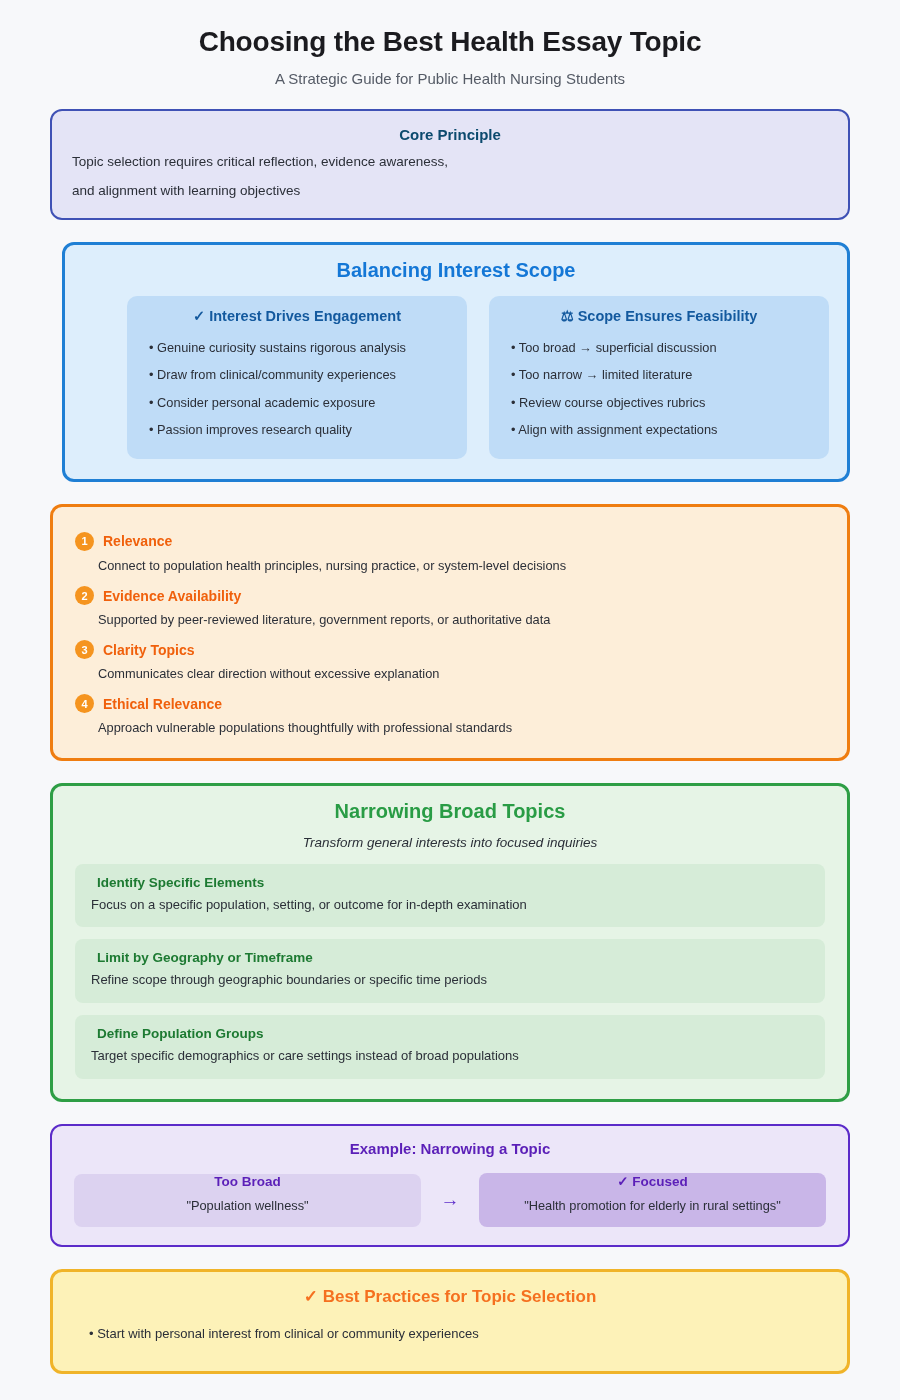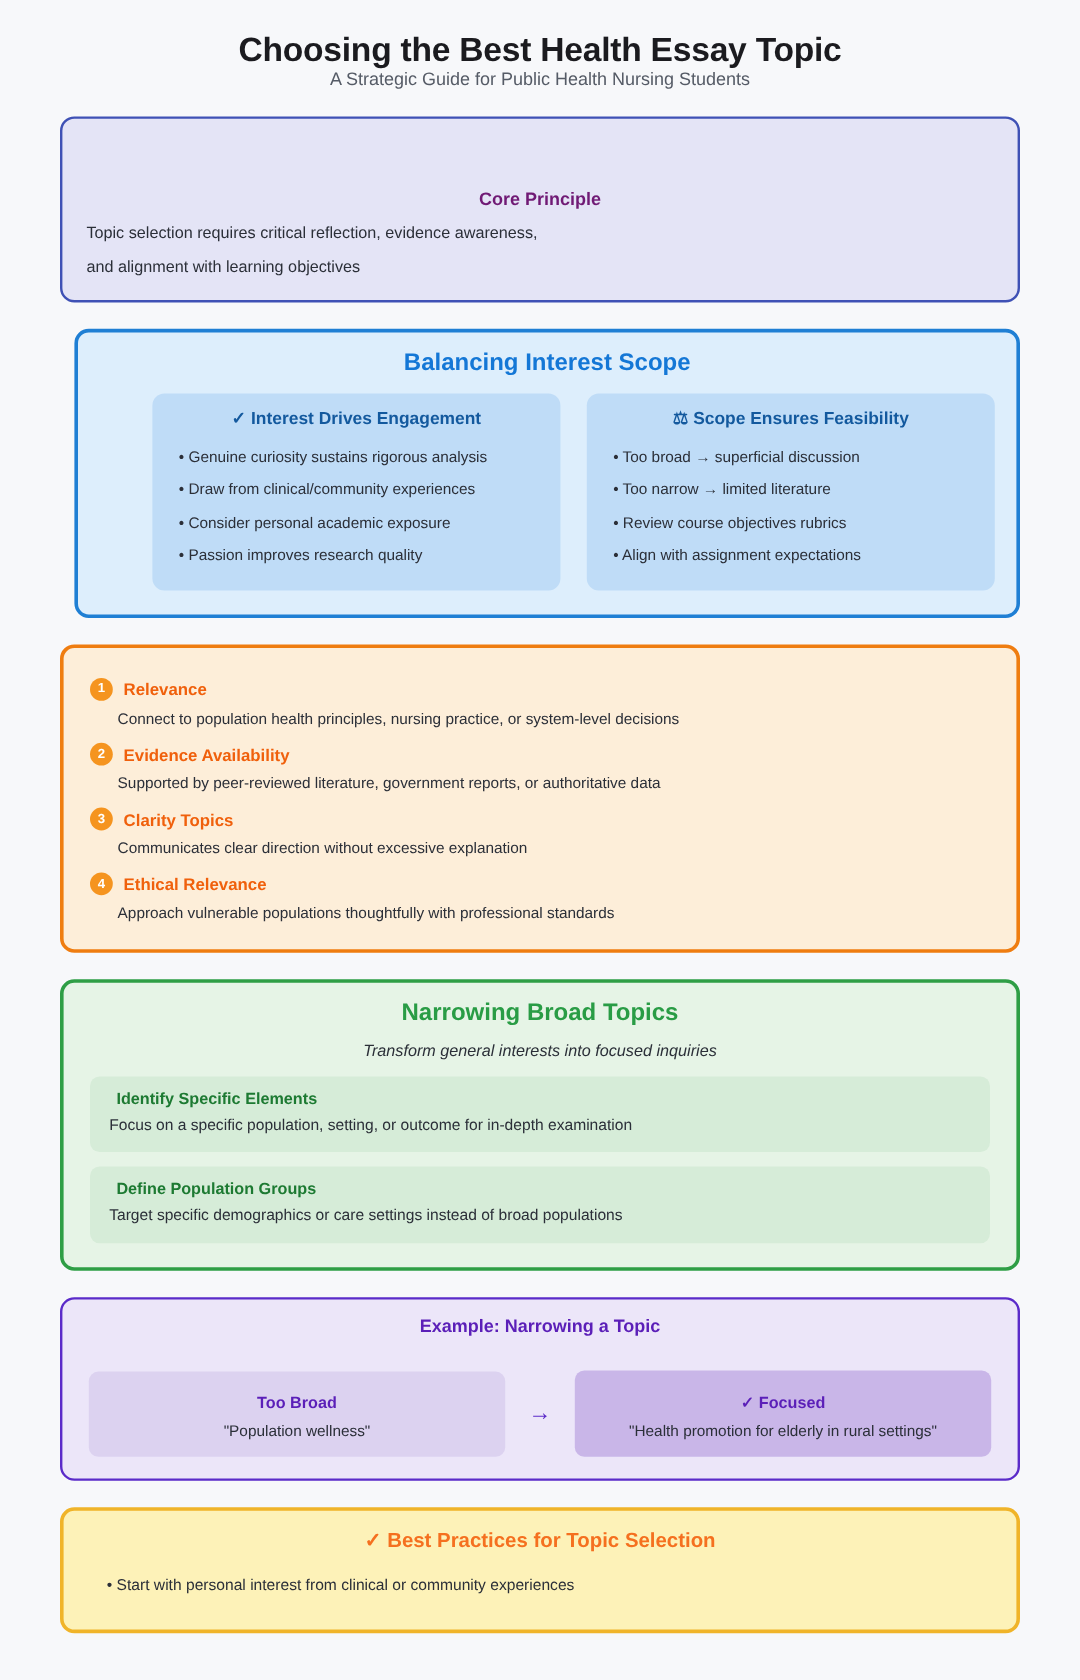--- a/index.html
+++ b/index.html
@@ -17,42 +17,42 @@
     font-weight: bold;
     color: #1b1b1f;
     text-align: center;
     letter-spacing: -0.2px;
     margin-top: 8px;
   }
   .subtitle {
     font-size: 15px;
     color: #555b66;
     text-align: center;
-    margin-top: 0;
+    margin-top: 12px;
   }
 
   
   .card {
     border-radius: 12px;
     border-style: solid;
     margin-top: 22px;
   }
   .card-title {
     text-align: center;
     font-weight: bold;
   }
 
   
   .core {
     border-width: 2px;
     border-color: #3f51b5;
     background: #e4e4f6;
     padding: 15px 20px 18px 20px;
   }
-  .core .card-title { font-size: 15px; color: #701a75; margin-top: 44px; }
+  .core .card-title { font-size: 15px; color: #0c4a6e; }
   .core-line {
     text-align: left;
     font-size: 13.5px;
     color: #2b2f38;
     margin-top: 9px;
     line-height: 1.45;
   }
 
   
   .balance {
@@ -144,23 +144,23 @@
   }
   .narrow-card-desc { font-size: 13px; color: #2b2f38; line-height: 1.45; }
 
   
   .example {
     border-width: 2px;
     border-color: #5b2bc9;
     background: #ece6f9;
     padding: 14px 22px 18px 22px;
   }
-  .example .card-title { font-size: 15px; color: #5b1fb8; margin-bottom: 28px; }
+  .example .card-title { font-size: 15px; color: #5b1fb8; margin-bottom: 16px; }
   .ex-row { display: flex; align-items: center; gap: 12px; }
-  .ex-box { flex: 1; border-radius: 8px; padding: 18px 12px 14px 12px; text-align: center; }
+  .ex-box { flex: 1; border-radius: 8px; padding: 0 12px 14px 12px; text-align: center; }
   .ex-broad { background: #dcd2f0; }
   .ex-focus { background: #c9b6e8; }
   .ex-label { font-size: 13.5px; font-weight: bold; color: #5b1fb8; }
   .ex-value { font-size: 12.8px; color: #2b2f38; margin-top: 9px; }
   .ex-arrow { font-size: 19px; color: #5b2bc9; flex: 0 0 auto; width: 34px; text-align: center; }
 
   
   .best {
     border-width: 3px;
     border-color: #f0b429;
@@ -255,20 +255,24 @@
 
   <section class="card narrow">
     <div class="card-title">Narrowing Broad Topics</div>
     <div class="narrow-sub">Transform general interests into focused inquiries</div>
 
     <div class="narrow-card">
       <div class="narrow-card-title">Identify Specific Elements</div>
       <div class="narrow-card-desc">Focus on a specific population, setting, or outcome for in-depth examination</div>
     </div>
 
+    <div class="narrow-card">
+      <div class="narrow-card-title">Limit by Geography or Timeframe</div>
+      <div class="narrow-card-desc">Refine scope through geographic boundaries or specific time periods</div>
+    </div>
 
     <div class="narrow-card">
       <div class="narrow-card-title">Define Population Groups</div>
       <div class="narrow-card-desc">Target specific demographics or care settings instead of broad populations</div>
     </div>
   </section>
 
   <section class="card example">
     <div class="card-title">Example: Narrowing a Topic</div>
     <div class="ex-row">

